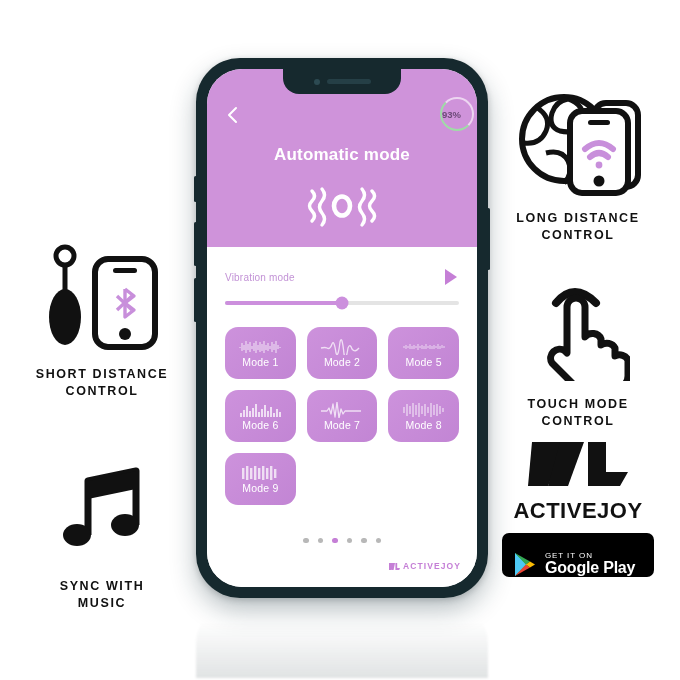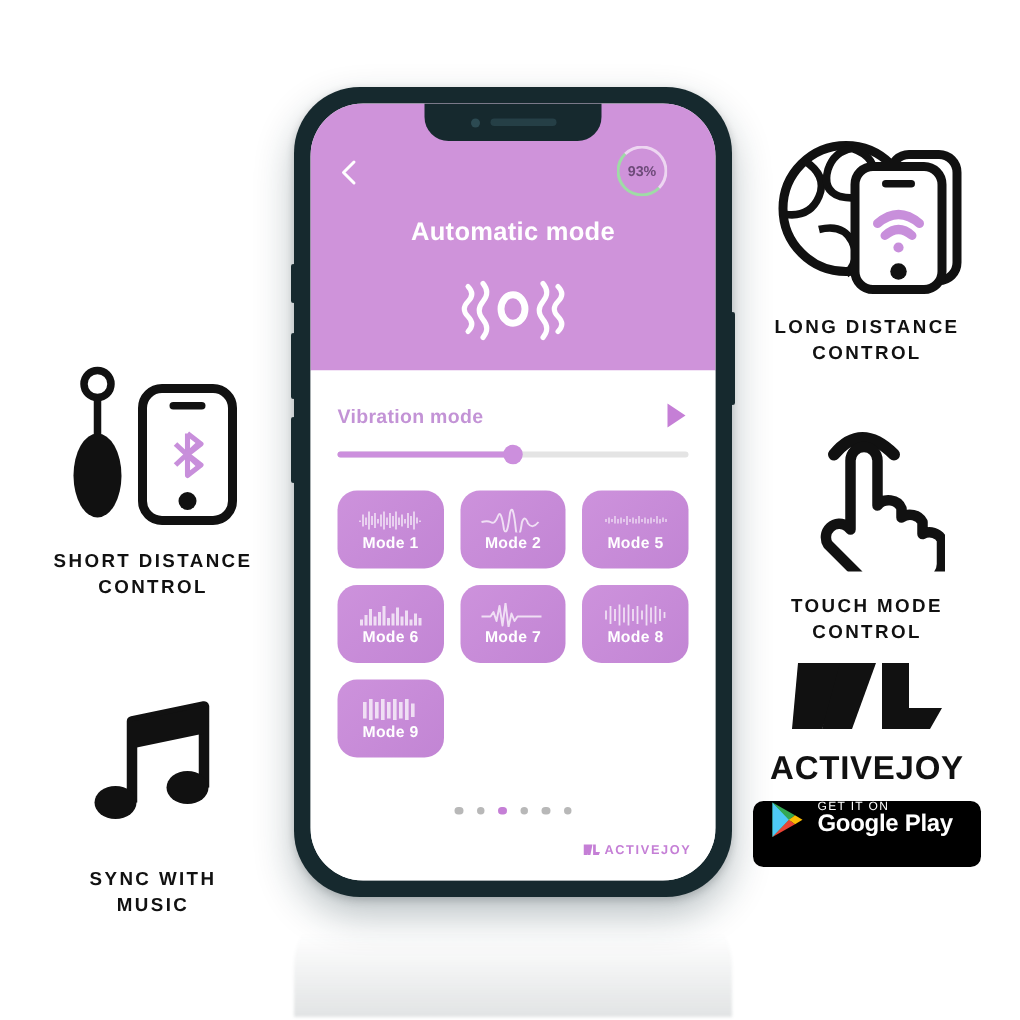--- a/index.html
+++ b/index.html
@@ -65,40 +65,40 @@
   
   #app-header {
     position: relative; height: 178px; background: #cf93da;
     display: flex; flex-direction: column; align-items: center;
   }
   #back-arrow {
     position: absolute; left: 16px; top: 36px;
     width: 20px; height: 20px;
   }
   #battery-ring {
-    position: absolute; right: 32px; top: 28px;
+    position: absolute; right: 3px; top: 28px;
     width: 34px; height: 34px; border-radius: 50%;
     border: 2px solid rgba(255,255,255,.62);
     border-bottom-color: #9fdca6; border-left-color: #9fdca6;
-    display: flex; align-items: center; justify-content: center;
+    display: flex; align-items: center; 
   }
   #battery-ring span { font-size: 9.5px; font-weight: bold; color: #6d4a79; }
   #app-title {
     margin-top: 76px;
     font-size: 17px; font-weight: bold; color: #ffffff; letter-spacing: .2px;
   }
   #vibe-glyph { margin-top: 18px; }
 
   
   #app-body { padding: 0 18px; background: #fff; height: 340px; position: relative; }
   #slider-row {
     display: flex; align-items: center; justify-content: space-between;
     padding-top: 22px;
   }
-  #slider-label { font-size: 13px; color: #c393d6; letter-spacing: .2px; font-weight: bold; }
+  #slider-label { font-size: 10px; color: #c393d6; letter-spacing: .2px; }
   #play-btn {
     width: 0; height: 0;
     border-left: 12px solid #c57fd6;
     border-top: 8px solid transparent; border-bottom: 8px solid transparent;
     margin-right: 2px;
   }
   #slider-track {
     position: relative; margin-top: 16px; height: 4px;
     background: #e4e4e4; border-radius: 3px;
   }
@@ -114,21 +114,21 @@
     display: grid; grid-template-columns: repeat(3, 1fr);
     gap: 11px 11px;
   }
   .mode-btn {
     height: 52px; border-radius: 13px;
     background: linear-gradient(135deg, #cd92dc 0%, #c285d4 100%);
     display: flex; flex-direction: column; align-items: center; justify-content: center;
     position: relative; overflow: hidden;
   }
   .mode-btn .wave { height: 16px; display: flex; align-items: center; justify-content: center; opacity: .72; }
-  .mode-btn .lbl { font-size: 10.5px; color: #ffffff; margin-top: 1px; letter-spacing: .2px; font-weight: bold; }
+  .mode-btn .lbl { font-size: 10.5px; color: #ffffff; margin-top: 1px; letter-spacing: .2px; }
 
   #dots { position: absolute; left: 0; right: 0; bottom: 44px; display: flex; justify-content: center; gap: 9px; }
   #dots i { width: 5.5px; height: 5.5px; border-radius: 50%; background: #b8b8b8; display: block; }
   #dots i.on { background: #c57fd6; }
 
   #screen-brand {
     position: absolute; right: 16px; bottom: 16px;
     display: flex; align-items: center; gap: 3px;
     font-size: 8.5px; font-weight: bold; letter-spacing: 1.1px; color: #c57fd6;
   }
@@ -141,21 +141,21 @@
     transform: scaleY(-1);
     filter: blur(1px);
   }
 
   
   #brand-block { position: absolute; left: 494px; top: 434px; width: 168px; display: flex; flex-direction: column; align-items: center; }
   #brand-name { margin-top: 4px; font-size: 22px; font-weight: bold; color: #111; letter-spacing: .5px; }
   .store-badge {
     margin-top: 9px; width: 152px; height: 44px;
     background: #000; border-radius: 7px;
-    display: flex; align-items: flex-start; gap: 9px; padding: 0 11px;
+    display: flex; align-items: flex-end; gap: 9px; padding: 0 11px;
   }
   .store-badge .txt { display: flex; flex-direction: column; line-height: 1.05; color: #fff; }
   .store-badge .small { font-size: 8px; letter-spacing: .9px; text-transform: uppercase; }
   .store-badge .big { font-size: 16px; font-weight: bold; letter-spacing: -.2px; }
 </style>
 </head>
 <body>
 
 <div id="stage">
 

